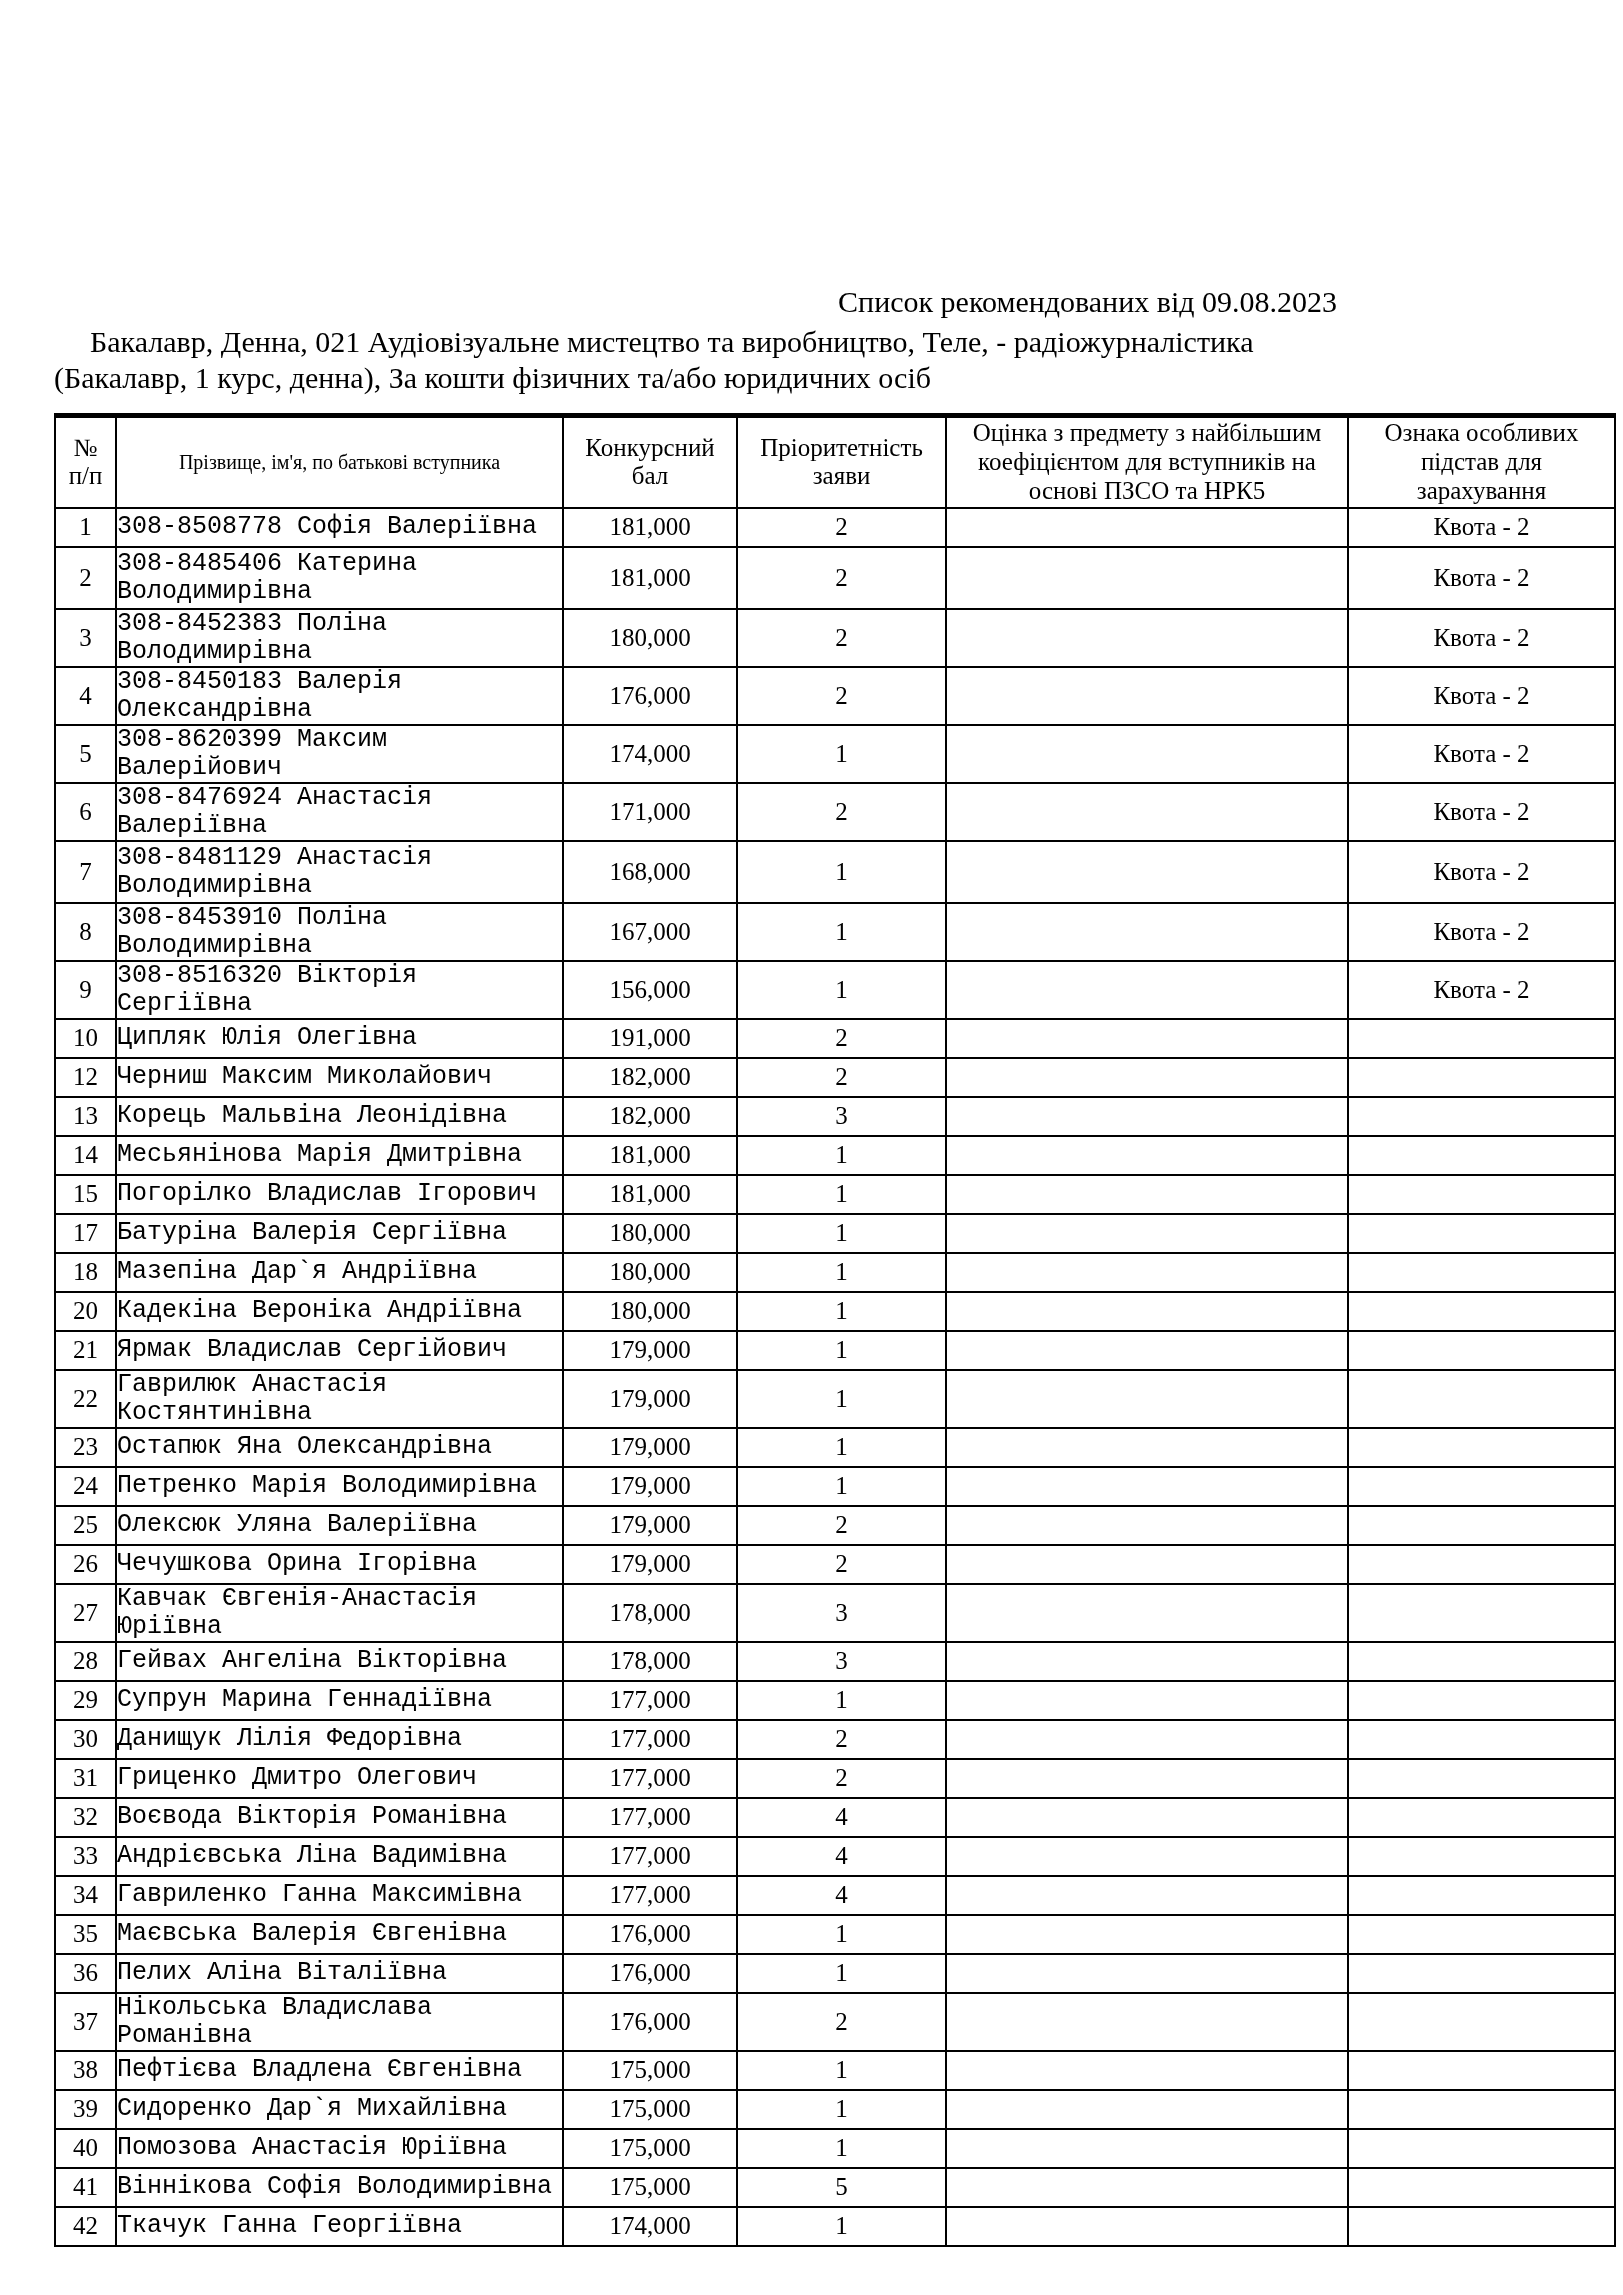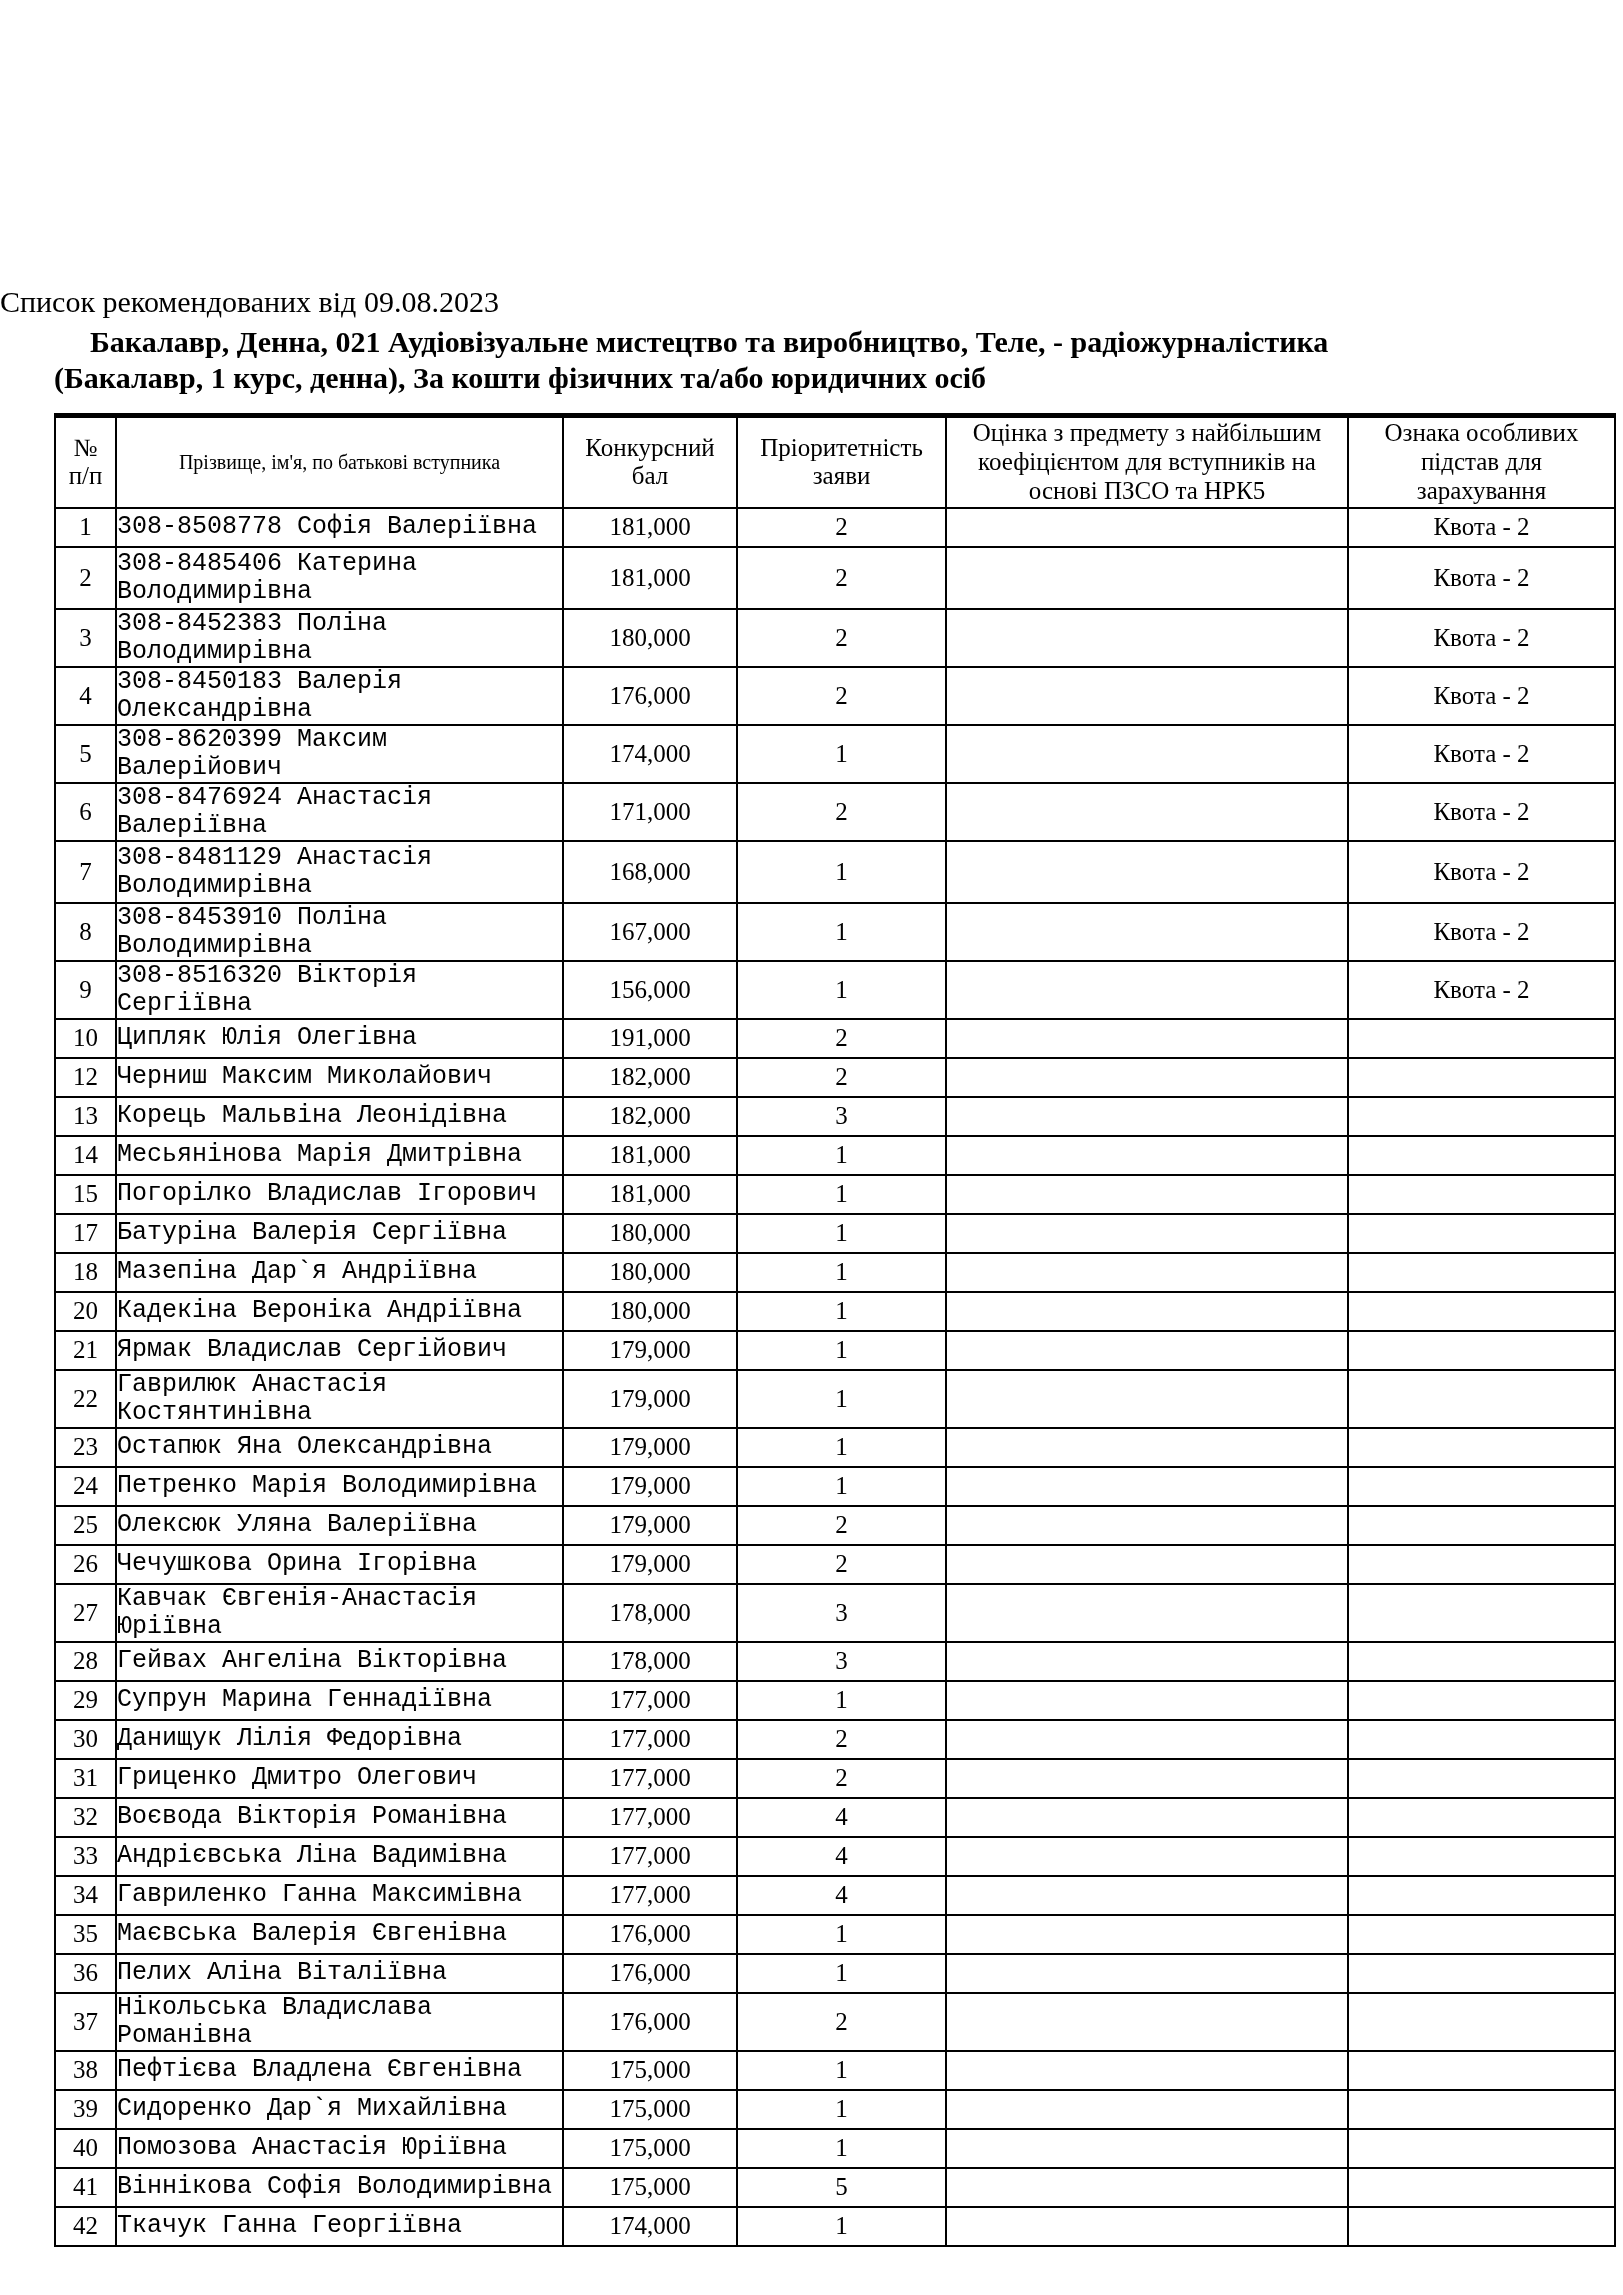--- a/index.html
+++ b/index.html
@@ -14,32 +14,32 @@
     background: #ffffff;
     color: #000000;
     font-family: "Liberation Serif", "DejaVu Serif", serif;
     overflow: hidden;
   }
   .doc-title {
     position: absolute;
     top: 285px;
     left: 0;
     width: 1337px;
-    text-align: left;
+    text-align: right;
     font-size: 30px;
     font-weight: 400;
     white-space: nowrap;
   }
   .doc-subtitle {
     position: absolute;
     top: 324px;
     left: 54px;
     width: 1513px;
     font-size: 30px;
-    font-weight: 700;
+    font-weight: 400;
     line-height: 1.2;
     white-space: pre-line;
     text-indent: 36px;
   }
   table.list {
     position: absolute;
     top: 413px;
     left: 54px;
     width: 1562px;
     border-collapse: collapse;

